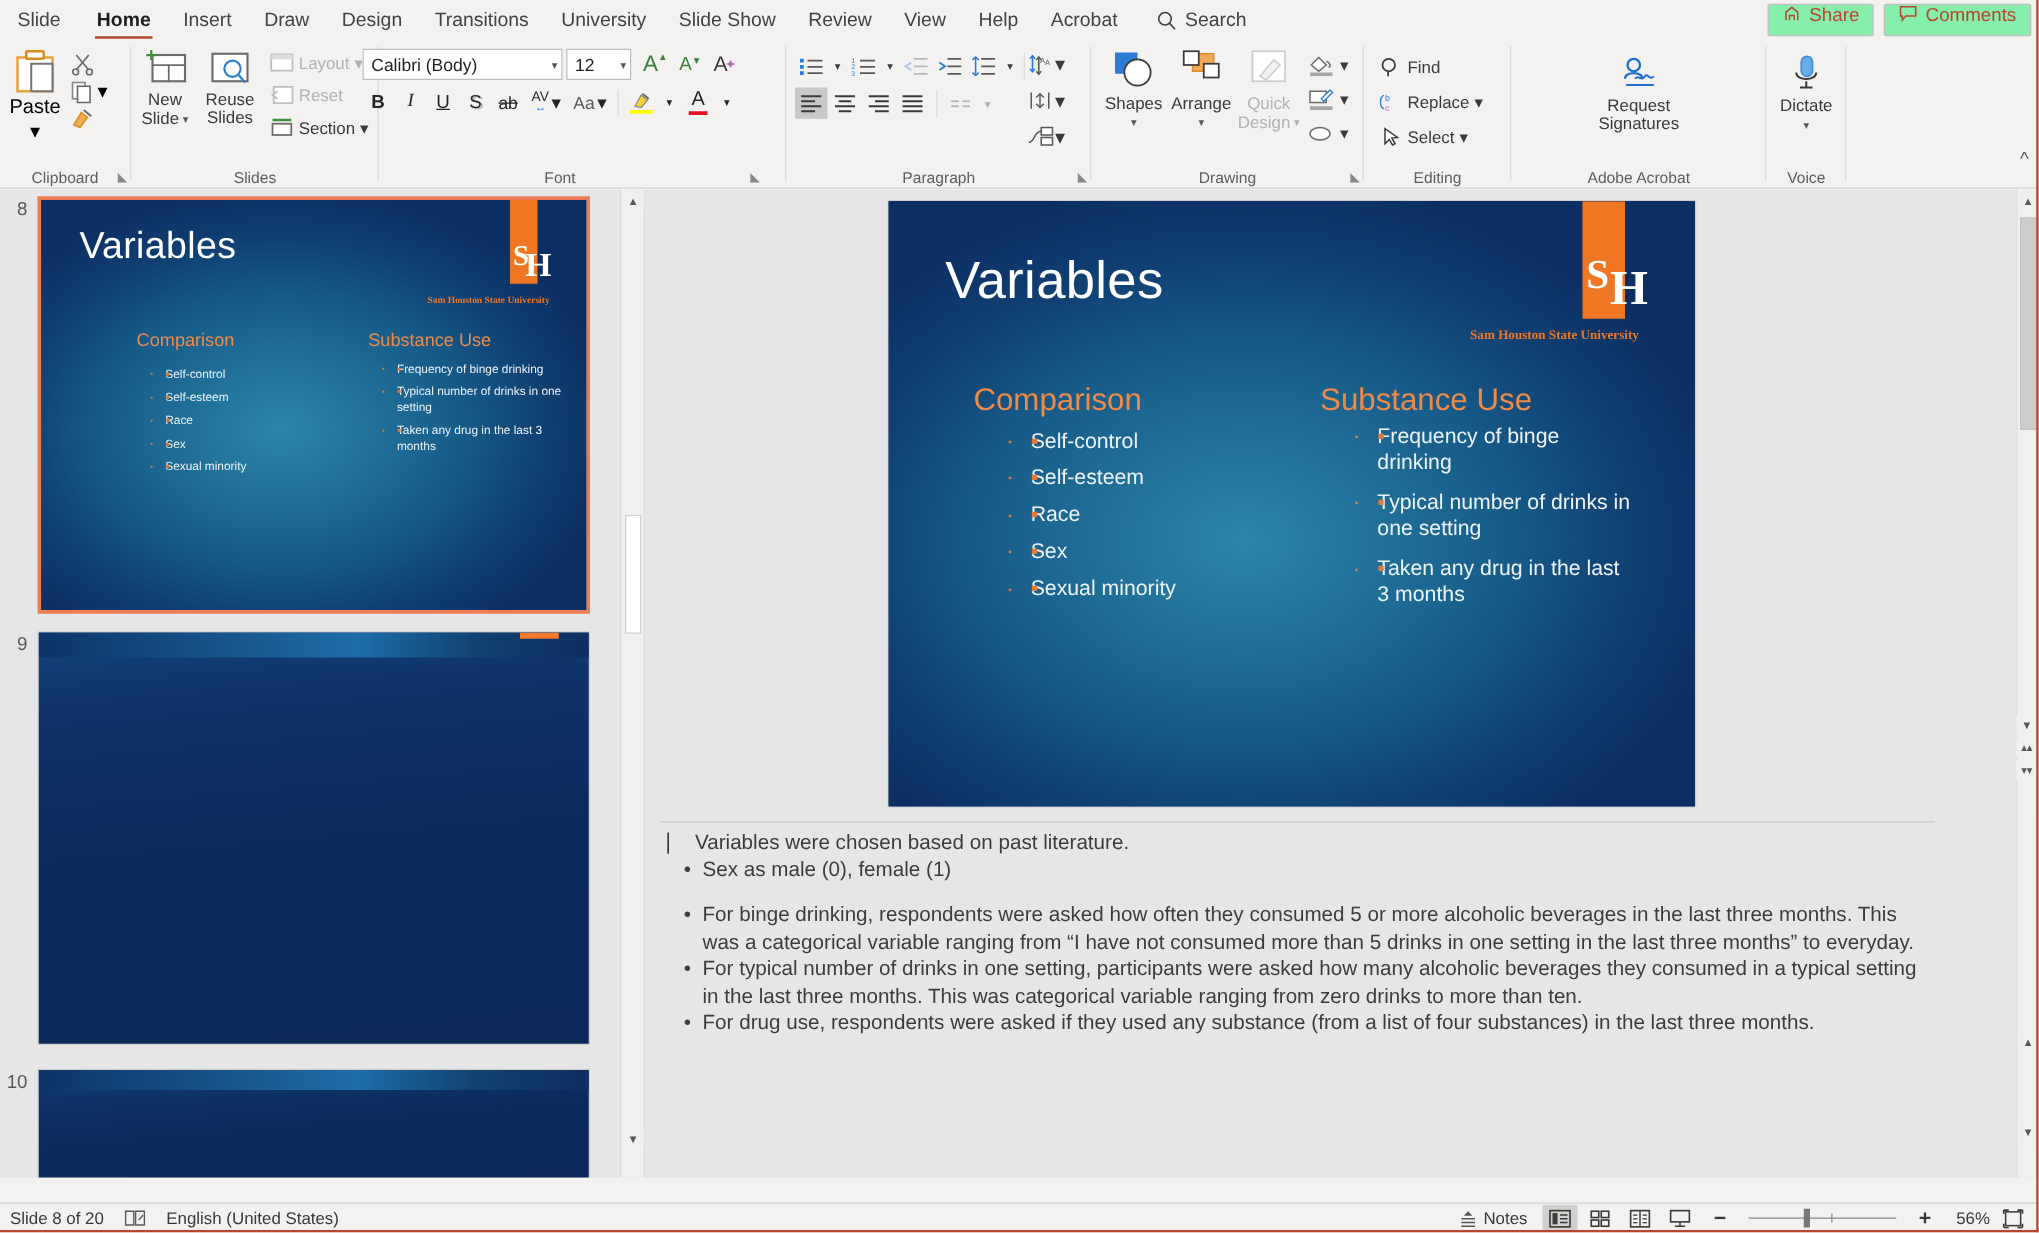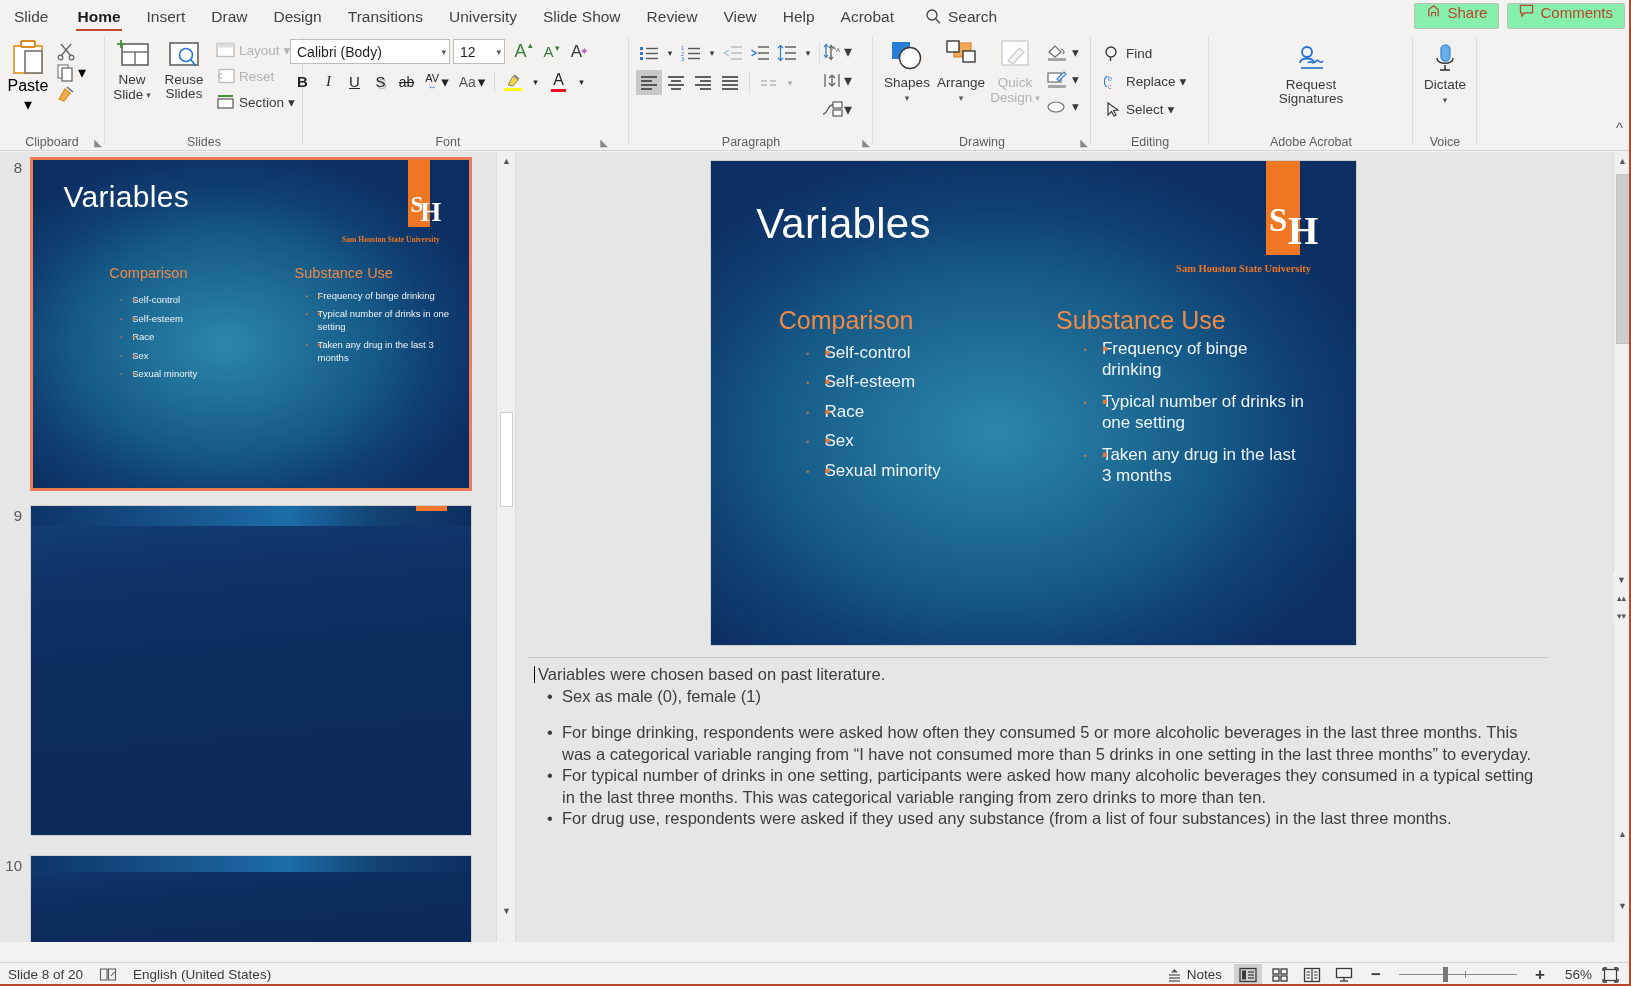--- a/index.html
+++ b/index.html
@@ -208,21 +208,21 @@
     background: #0d3266; box-shadow: 0 0 0 1px #cfcfcf;
   }
   .notes-pane {
     position: absolute; left: 10px; top: 505px; width: 1020px; height: 262px;
     background: #e6e6e6; border-top: 1px solid #c9c8c6; overflow: hidden;
   }
   .notes-text {
     padding: 6px 0 0 8px; font-size: 16.5px; color: #3d3d3d;
     font-family: "Liberation Sans", sans-serif; line-height: 21.5px;
   }
-  .notes-text .plain { position: relative; padding-left: 2px; }
+  .notes-text .plain { position: relative; padding-left: 20px; }
   .notes-text .caret-bar {
     position: absolute; left: -2px; top: 2px; width: 1px; height: 17px; background: #000;
   }
   .notes-text ul { margin: 0; padding-left: 26px; }
   .notes-text li { list-style: none; position: relative; }
   .notes-text li::before {
     content: "\2022"; position: absolute; left: -15px; color: #3d3d3d;
   }
   .notes-text .gap { height: 15px; }
   .misspell {

